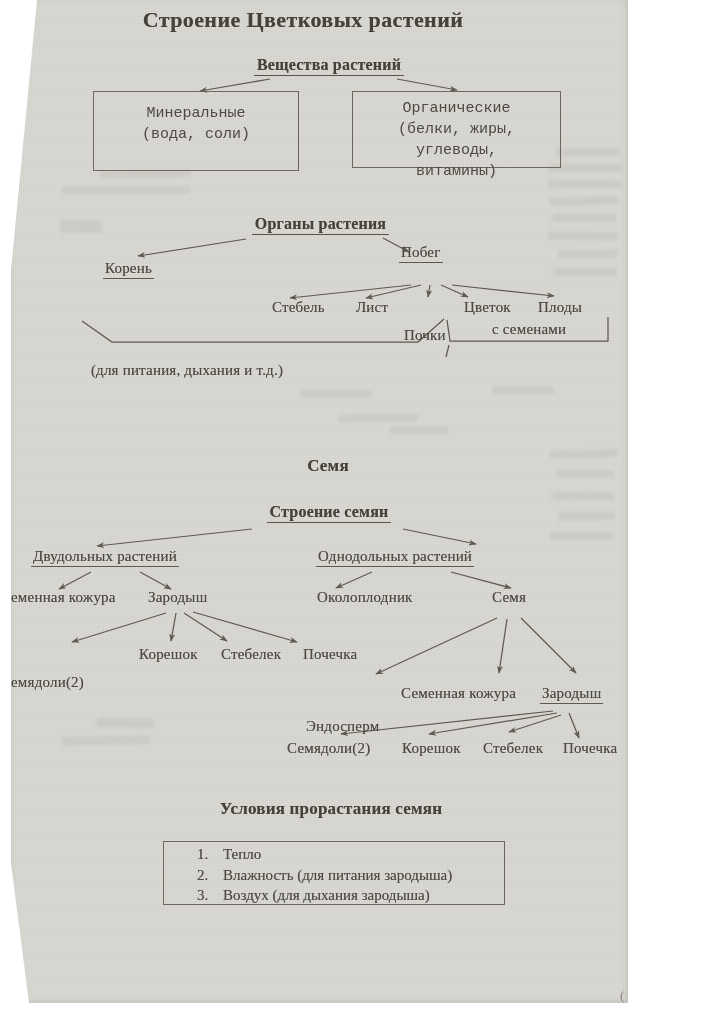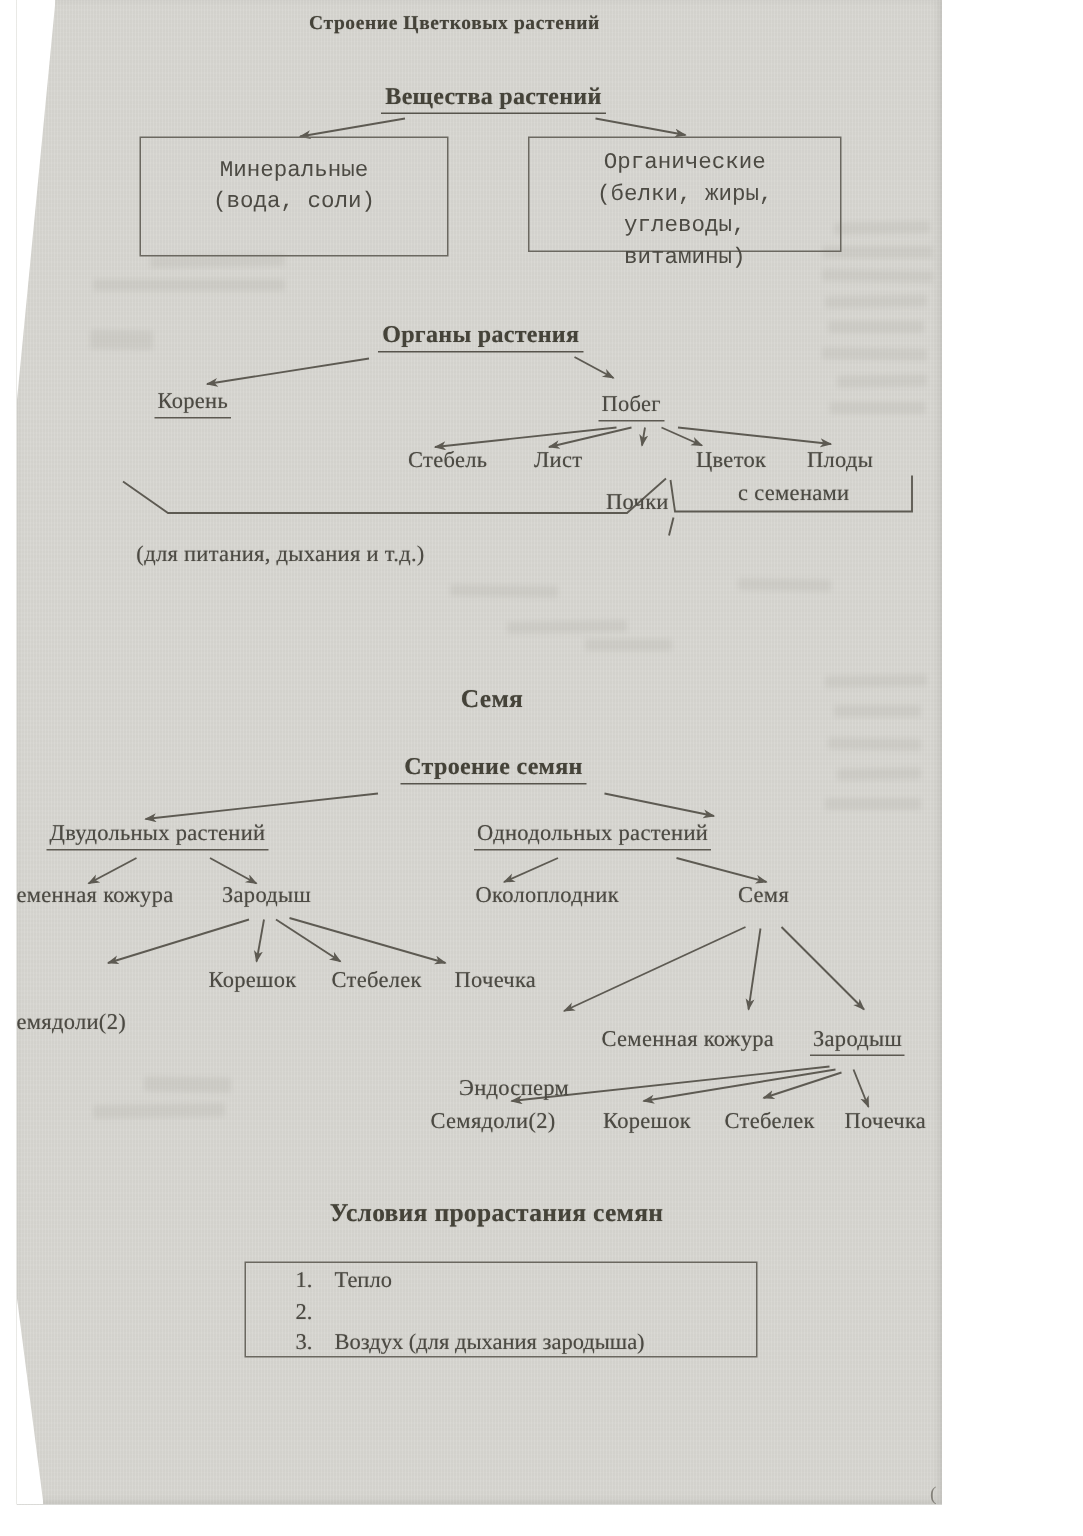--- a/index.html
+++ b/index.html
@@ -80,41 +80,41 @@
           <line x1="507" y1="619" x2="499" y2="673" marker-end="url(#ah)"></line>
           <line x1="521" y1="618" x2="576" y2="673" marker-end="url(#ah)"></line>
 
           <line x1="553" y1="711" x2="341" y2="734" marker-end="url(#ah)"></line>
           <line x1="557" y1="713" x2="429" y2="734" marker-end="url(#ah)"></line>
           <line x1="561" y1="715" x2="509" y2="732" marker-end="url(#ah)"></line>
           <line x1="569" y1="713" x2="579" y2="738" marker-end="url(#ah)"></line>
         </g>
       </svg>
 
-      <div class="t h ctr" style="left:103px;top:7px;width:400px;font-size:13px;letter-spacing:0.4px;">Строение Цветковых растений</div>
+      <div class="t h ctr" style="left:103px;top:7px;width:400px;font-size:22px;letter-spacing:0.4px;">Строение Цветковых растений</div>
 
       <div class="t ctr" style="left:238px;top:56px;width:182px;">
         <span class="h u" style="font-size:16px;">Вещества растений</span></div>
 
       <div class="box" style="left:93px;top:91px;width:204px;height:67px;padding-top:11px;">
         <div class="bl">Минеральные</div>
         <div class="bl">(вода, соли)</div>
       </div>
       <div class="box" style="left:352px;top:91px;width:207px;height:69px;padding-top:6px;">
         <div class="bl">Органические</div>
         <div class="bl">(белки, жиры, углеводы,</div>
         <div class="bl">витамины)</div>
       </div>
 
       <div class="t ctr" style="left:243px;top:215px;width:155px;">
         <span class="h u" style="font-size:16px;">Органы растения</span></div>
 
       <div class="t" style="left:103px;top:260px;">
         <span class="ul-thin">Корень</span></div>
-      <div class="t" style="left:399px;top:262px;">
+      <div class="t" style="left:399px;top:244px;">
         <span class="ul-thin">Побег</span></div>
 
       <span class="t" style="left:272px;top:299px;">Стебель</span>
       <span class="t" style="left:356px;top:299px;">Лист</span>
       <span class="t" style="left:404px;top:299px;margin-top:28px;">Почки</span>
       <span class="t" style="left:464px;top:299px;">Цветок</span>
       <span class="t" style="left:538px;top:299px;">Плоды</span>
       <span class="t" style="left:492px;top:321px;">с семенами</span>
 
       <div class="t ctr" style="left:82px;top:361px;width:210px;line-height:19px;white-space:normal;">
@@ -152,20 +152,21 @@
 
       <div class="t h ctr" style="left:180px;top:799px;width:302px;font-size:17px;">Условия прорастания семян</div>
 
       <div class="glist" style="left:163px;top:841px;width:342px;height:64px;padding:2px 0 0 33px;box-sizing:border-box;">
         <div class="grow">
           <span class="gnum">1.</span>
           <span>Тепло</span>
         </div>
         <div class="grow">
           <span class="gnum">2.</span>
+          <span>Влажность (для питания зародыша)</span>
         </div>
         <div class="grow">
           <span class="gnum">3.</span>
           <span>Воздух (для дыхания зародыша)</span>
         </div>
       </div>
 
       <span class="artifact" style="left:620px;top:988px;">(</span>
     <div class="smudge" style="left: 100px; top: 170px; width: 90px; height: 8px; transform: rotate(-1deg);"></div>
         <div class="smudge" style="left: 62px; top: 186px; width: 128px; height: 8px; transform: rotate(0deg);"></div>

